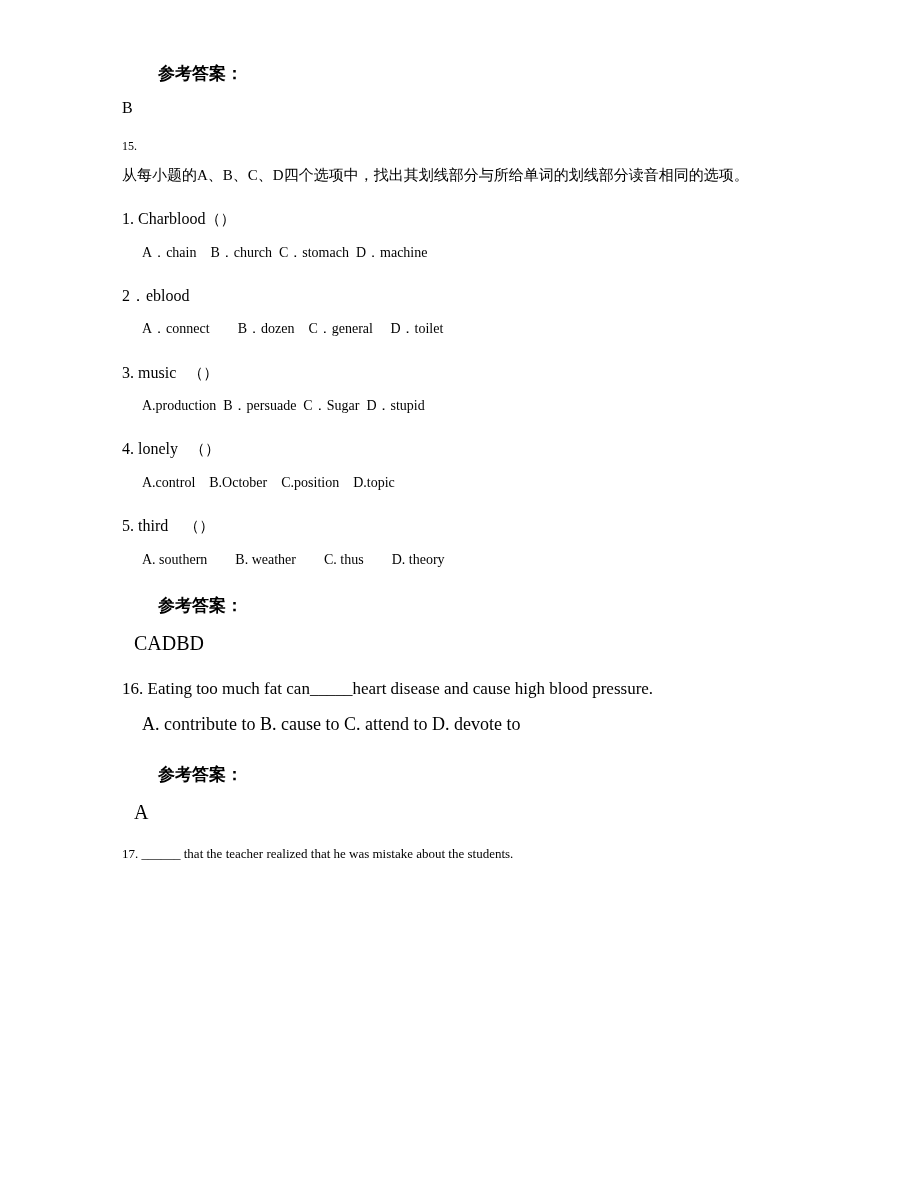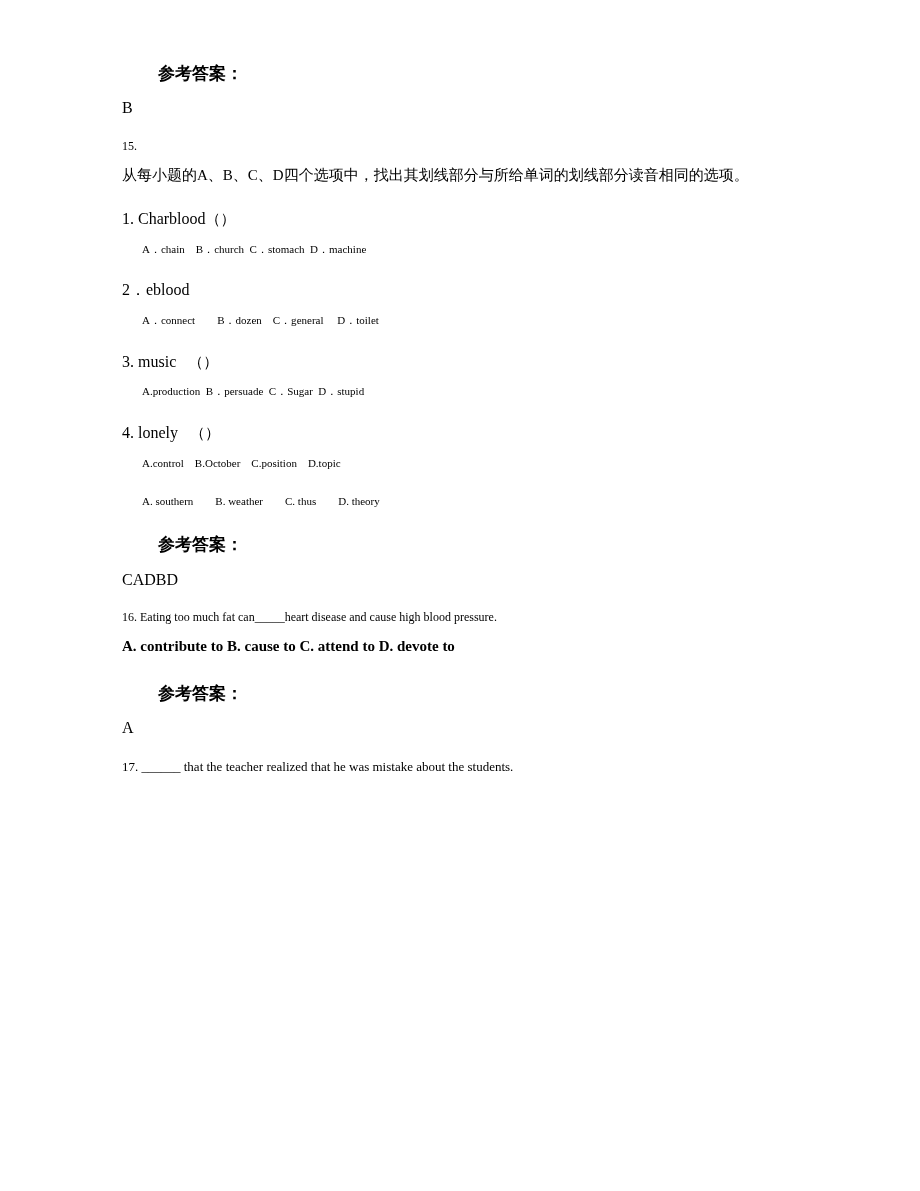--- a/index.html
+++ b/index.html
@@ -37,48 +37,49 @@
       line-height: 1.8;
     }
     .question-item {
       margin-bottom: 18px;
     }
     .question-word {
       font-size: 16px;
       margin-bottom: 8px;
     }
     .options-row {
-      font-size: 11px;
+      font-size: 14px;
       margin-left: 20px;
       line-height: 1.8;
     }
     .underline {
     }
     .bracket {
       font-size: 15px;
     }
     .ref-answer-block {
       margin-top: 20px;
       margin-bottom: 16px;
     }
     .answer-value {
-      font-size: 16px;
+      font-size: 20px;
       margin-bottom: 16px;
+      margin-left: 12px;
     }
     .q16-block {
       margin-bottom: 16px;
     }
     .q16-text {
-      font-size: 12px;
+      font-size: 17px;
       margin-bottom: 6px;
     }
     .q16-options {
-      font-size: 15px;
+      font-size: 18px;
+      margin-left: 20px;
       line-height: 1.8;
-      font-weight: bold;
     }
     .q17-text {
       font-size: 13px;
     }
   </style>
 </head>
 <body>
 
 <div class="section-title">参考答案：</div>
 <div class="answer-letter">B</div>
@@ -116,20 +117,23 @@
 <div class="question-item">
   <div class="question-word">
     <span>4. </span>l<span class="underline">one</span>ly &nbsp;&nbsp;<span class="bracket">（）</span>
   </div>
   <div class="options-row">
     A.c<span class="underline">on</span>trol &nbsp;&nbsp;&nbsp;B.Oct<span class="underline">o</span>ber &nbsp;&nbsp;&nbsp;C.p<span class="underline">o</span>sition &nbsp;&nbsp;&nbsp;D.t<span class="underline">o</span>pic
   </div>
 </div>
 
 <div class="question-item">
+  <div class="question-word">
+    <span>5. </span><span class="underline">th</span>ird &nbsp;&nbsp;&nbsp;<span class="bracket">（）</span>
+  </div>
   <div class="options-row">
     A. sou<span class="underline">th</span>ern &nbsp;&nbsp;&nbsp;&nbsp;&nbsp;&nbsp; B. wea<span class="underline">th</span>er &nbsp;&nbsp;&nbsp;&nbsp;&nbsp;&nbsp; C. <span class="underline">th</span>us &nbsp;&nbsp;&nbsp;&nbsp;&nbsp;&nbsp; D. <span class="underline">th</span>eory
   </div>
 </div>
 
 <div class="ref-answer-block">
   <div class="section-title">参考答案：</div>
   <div class="answer-value">CADBD</div>
 </div>
 

